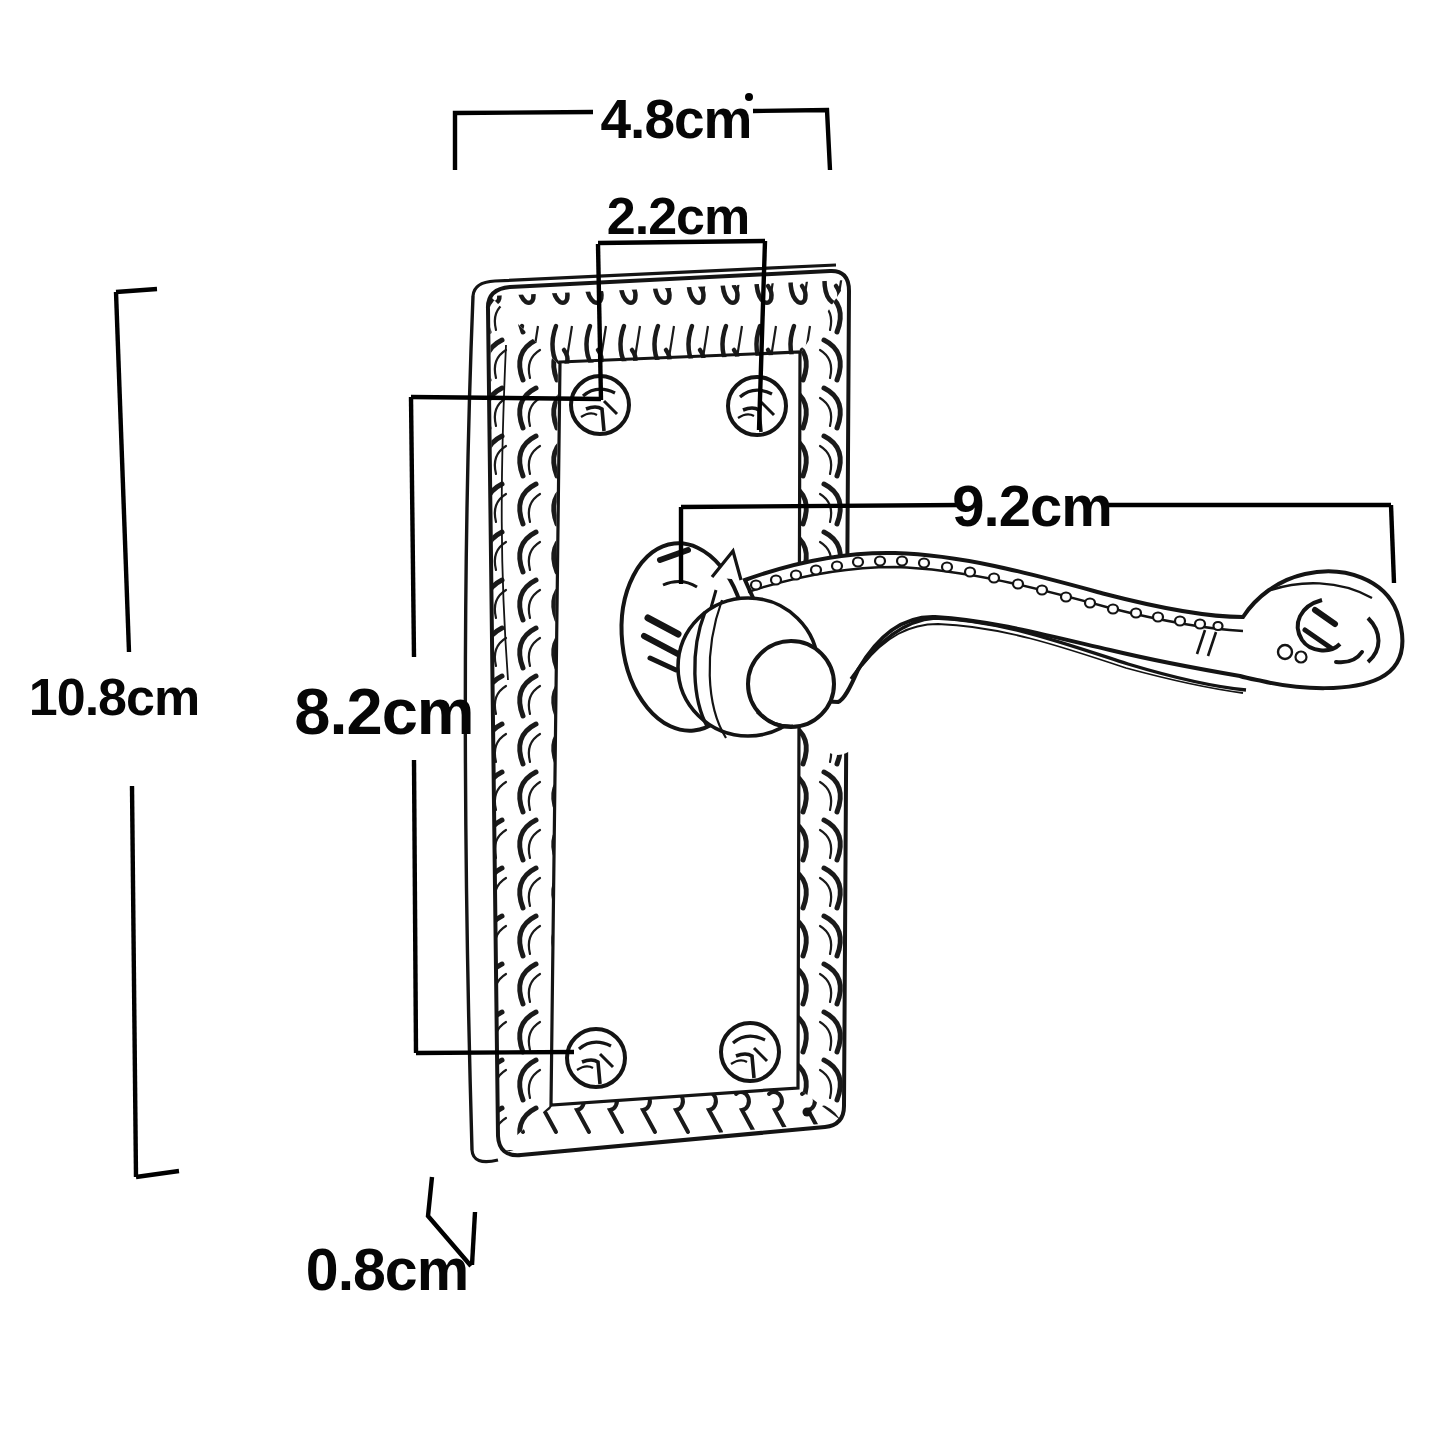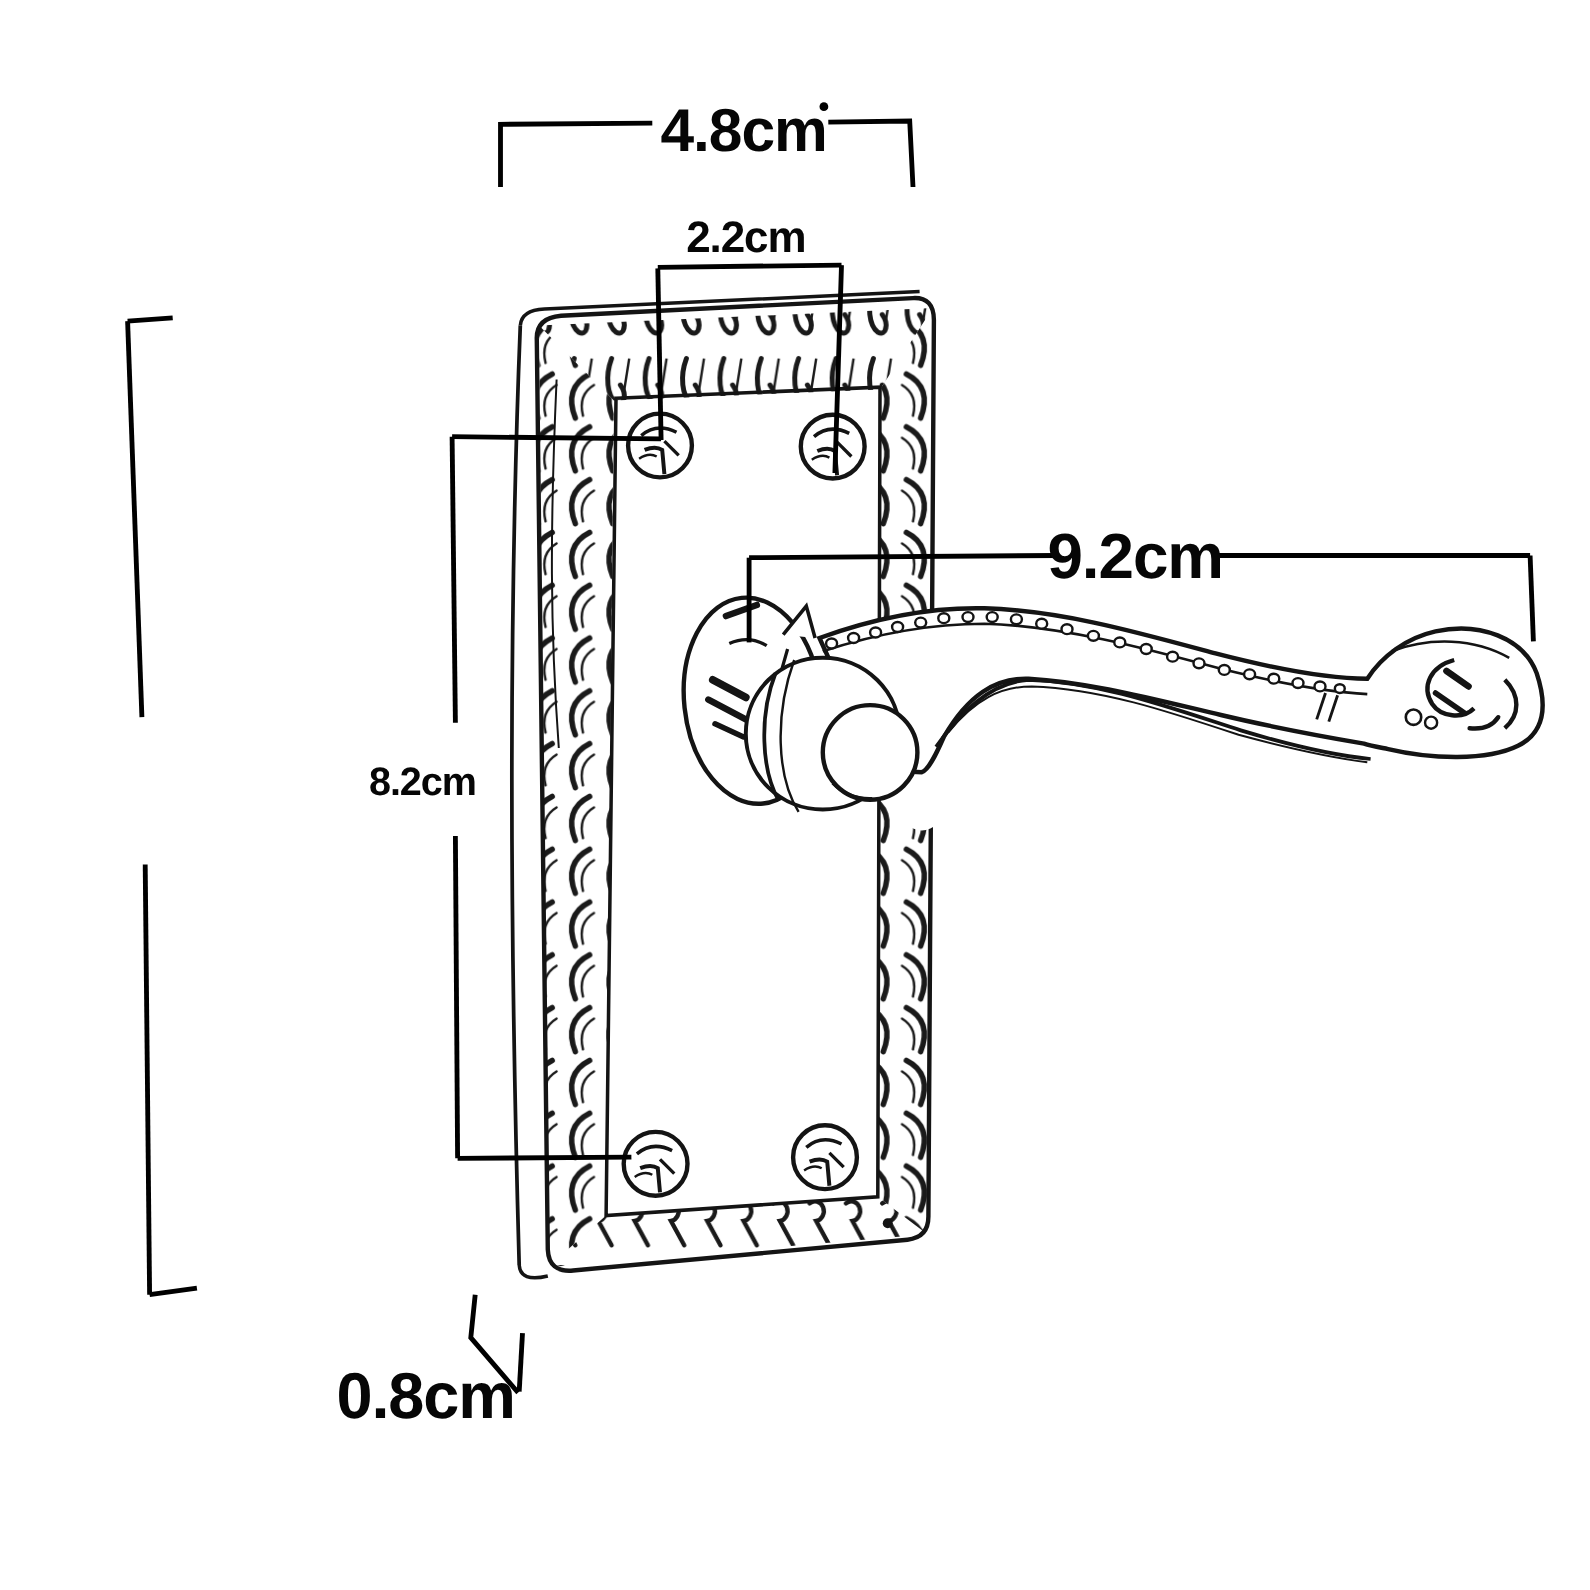--- a/index.html
+++ b/index.html
@@ -4,23 +4,23 @@
 <style>
   html,body{margin:0;padding:0;background:#ffffff;}
   body{width:1445px;height:1445px;overflow:hidden;}
   .sheet{position:relative;width:1445px;height:1445px;background:#ffffff;
          font-family:"Liberation Sans",sans-serif;}
   .drawing{position:absolute;left:0;top:0;width:1445px;height:1445px;}
   .dim-label{position:absolute;transform:translate(-50%,-50%);
              font-weight:700;color:#060606;white-space:nowrap;
              letter-spacing:-1px;line-height:1;}
   .fs-plate-width{font-size:55px;}
-  .fs-screw-spacing{font-size:40px;}
+  .fs-screw-spacing{font-size:52px;}
   .fs-plate-height{font-size:52px;}
-  .fs-screw-vertical{font-size:36px;}
+  .fs-screw-vertical{font-size:65px;}
   .fs-lever-length{font-size:58px;}
   .fs-thickness{font-size:59px;}
 </style>
 </head>
 <body>
 
 <div class="sheet">
 
   <svg class="drawing" viewBox="0 0 1445 1445">
     <defs>
@@ -185,19 +185,20 @@
         <path d="M432,1177 L428,1216 L471,1266"></path>
         <path d="M475,1212 L472,1265"></path>
       </g>
     </g>
   </svg>
 
   <div class="dim-label fs-plate-width" style="left:676px;top:119px;">4.8cm</div>
 
   <div class="dim-label fs-screw-spacing" style="left:678px;top:216px;">2.2cm</div>
 
+  <div class="dim-label fs-plate-height" style="left:114px;top:697px;">10.8cm</div>
 
   <div class="dim-label fs-screw-vertical" style="left:384px;top:711px;">8.2cm</div>
 
   <div class="dim-label fs-lever-length" style="left:1032px;top:506px;">9.2cm</div>
 
   <div class="dim-label fs-thickness" style="left:387px;top:1270px;">0.8cm</div>
 </div>
 
 </body></html>

